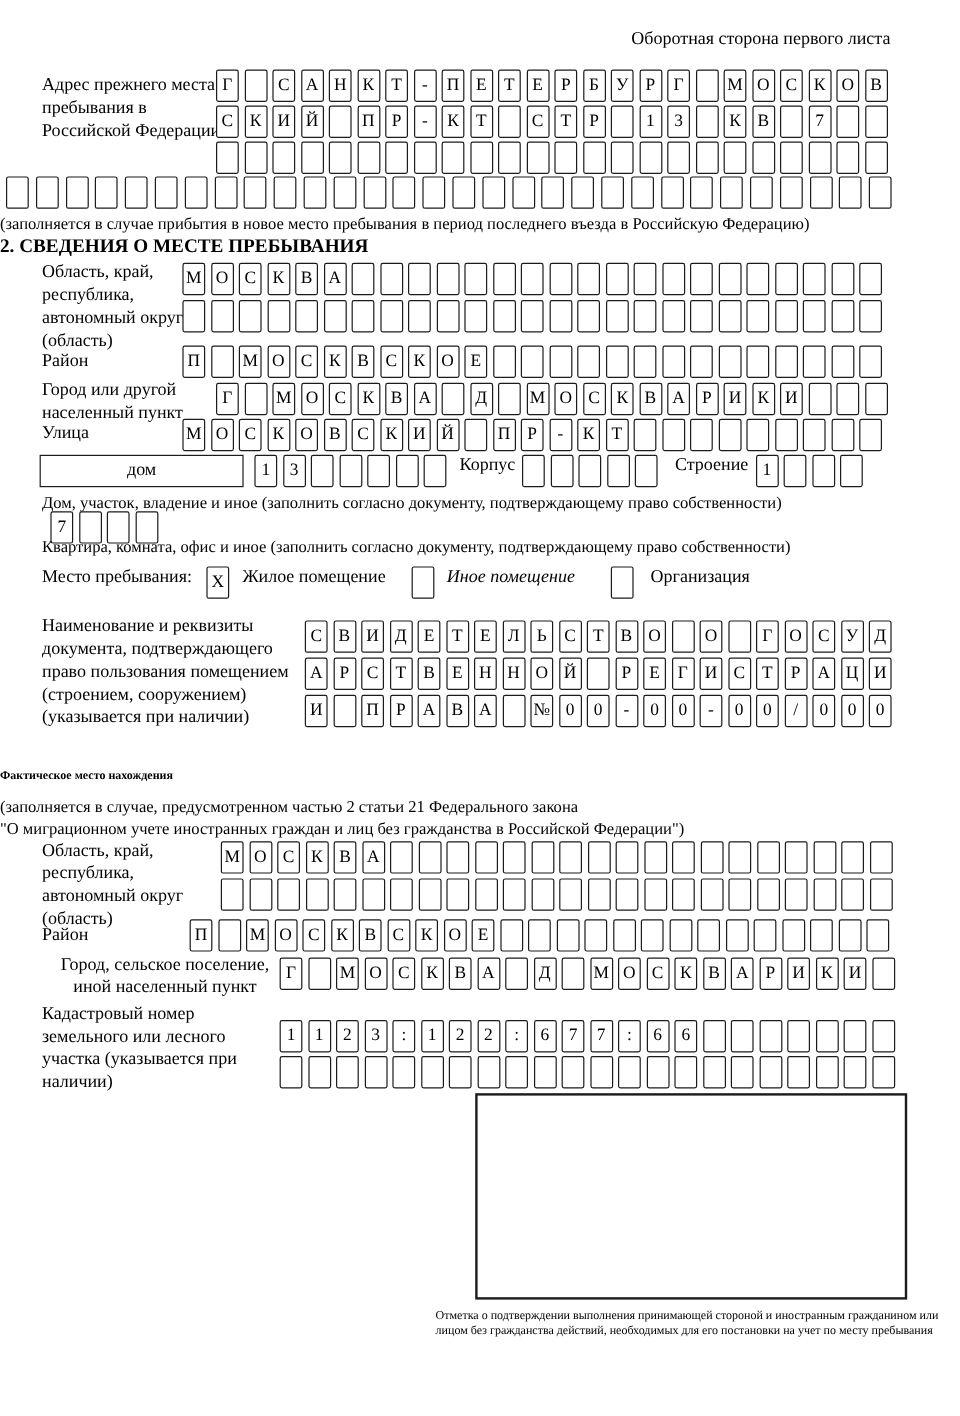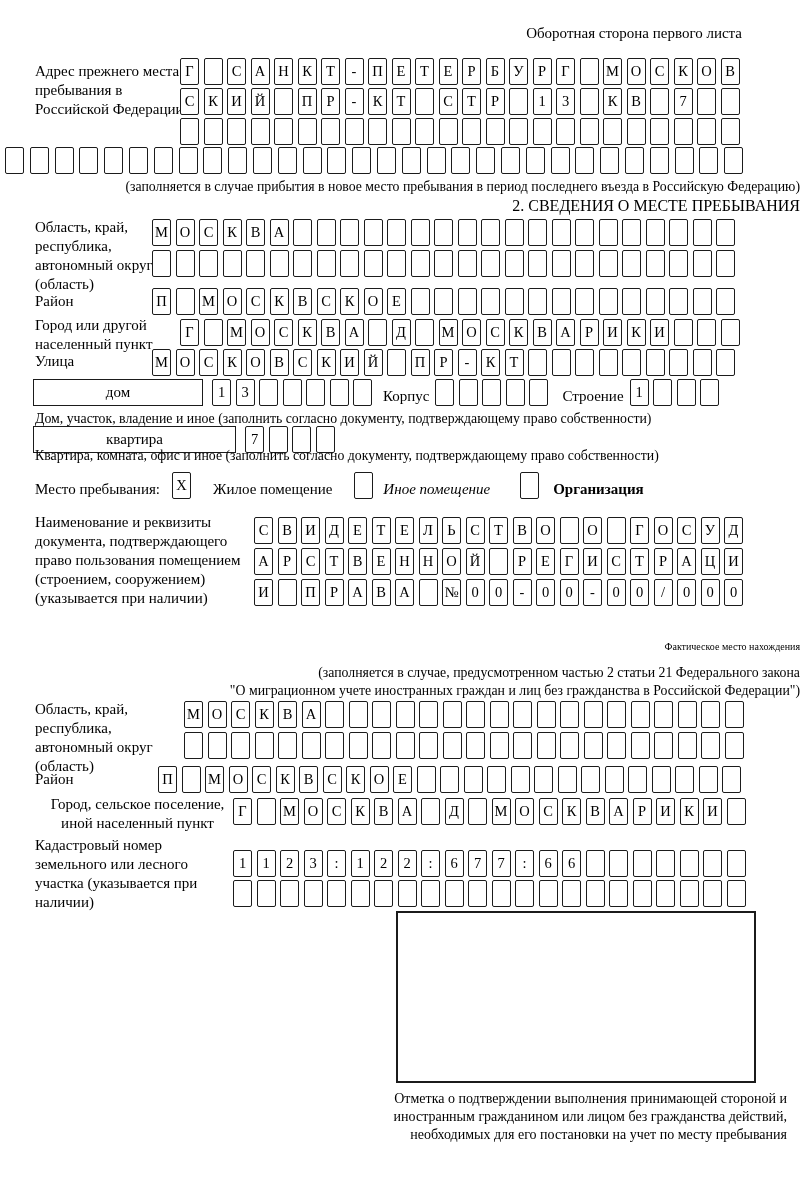--- a/index.html
+++ b/index.html
@@ -3,36 +3,36 @@
 <meta charset="utf-8">
 <title>Form</title>
 <style>
   * { margin:0; padding:0; box-sizing:border-box; }
   html,body { background:#ffffff; }
   body { font-family:"Liberation Serif","DejaVu Serif",serif; color:#000; }
   .page { position:relative; width:800px; height:1180px; background:#fff; overflow:hidden;padding-left:47px; }
   .abs { position:absolute; }
   .label { font-size:15px; line-height:1.27; }
   .caption { font-size:13.8px; line-height:1.3; }
-  .center { text-align:right; }
-  .bold { font-weight:normal; }
+  .center { text-align:left; }
+  .bold { font-weight:bold; }
   .cells { display:flex; gap:4.5px; }
   .cells .cell { flex:0 0 auto; }
   .cell {
     display:inline-flex; width:19px; height:27px;
     border:1.6px solid #1b1b1b; border-radius:2px; background:#fff;
     align-items:center; justify-content:center;
     font-size:14.5px; font-family:"Liberation Serif","DejaVu Serif",serif;
   }
   .cells.loose { gap:5.8px; }
   .labelbox {
     border:1.6px solid #1b1b1b; height:27px; background:#fff;
     display:flex; align-items:center; justify-content:center; font-size:15px;
   }
-  .row { display:flex; align-items:flex-end; }
+  .row { display:flex; align-items:flex-start; }
   .stamp { border:2px solid #1b1b1b; background:#fff; }
 </style>
 </head>
 <body>
 
 <div class="page">
 
   <div class="abs label" style="top:24px; right:58px;">Оборотная сторона первого листа</div>
 
   <div class="abs label" style="top:62px; left:35px; width:155px;">Адрес прежнего места пребывания в Российской Федерации</div>
@@ -317,40 +317,37 @@
     <div class="cells" style="margin-left:6px;">
         <span class="cell">1</span>
         <span class="cell"></span>
         <span class="cell"></span>
         <span class="cell"></span>
       </div>
   </div>
   <div class="abs caption" style="top:410px; left:35px;">Дом, участок, владение и иное (заполнить согласно документу, подтверждающему право собственности)</div>
 
   <div class="abs row" style="top:426px; left:33px;">
-    <div class="labelbox" style="width:203px;">
-      <span>квартира</span>
-    </div>
     <div class="cells" style="margin-left:9px;">
         <span class="cell">7</span>
         <span class="cell"></span>
         <span class="cell"></span>
         <span class="cell"></span>
       </div>
   </div>
   <div class="abs caption" style="top:447px; left:35px;">Квартира, комната, офис и иное (заполнить согласно документу, подтверждающему право собственности)</div>
 
   <div class="abs row" style="top:472px; left:35px;">
     <div class="label">Место пребывания:</div>
     <span class="cell" style="margin-left:12px;">X</span>
-    <div class="label" style="margin-left:22px;">Жилое помещение</div>
+    <div class="label" style="margin-left:11px;">Жилое помещение</div>
     <span class="cell" style="margin-left:22px;"></span>
     <div class="label" style="margin-left:10px;font-style:italic;">Иное помещение</div>
     <span class="cell" style="margin-left:30px;"></span>
-    <div class="label" style="margin-left:14px;font-weight:bold;">Организация</div>
+    <div class="label" style="margin-left:14px;">Организация</div>
   </div>
 
   <div class="abs label" style="top:513px; left:35px; width:228px;">Наименование и реквизиты документа, подтверждающего право пользования помещением (строением, сооружением) (указывается при наличии)</div>
   <div class="abs cells" style="top:517px; left:254px;">
       <span class="cell">С</span>
       <span class="cell">В</span>
       <span class="cell">И</span>
       <span class="cell">Д</span>
       <span class="cell">Е</span>
       <span class="cell">Т</span>
@@ -574,15 +571,15 @@
       <span class="cell"></span>
       <span class="cell"></span>
       <span class="cell"></span>
       <span class="cell"></span>
       <span class="cell"></span>
       <span class="cell"></span>
       <span class="cell"></span>
     </div>
 
   <div class="abs stamp" style="top:911px; left:396px; width:360px; height:172px;"></div>
-  <div class="abs caption center" style="top:1090px; left:363px; width:424px; font-size:14px;">Отметка о подтверждении выполнения принимающей стороной и иностранным гражданином или лицом без гражданства действий, необходимых для его постановки на учет по месту пребывания</div>
+  <div class="abs caption center" style="top:1090px; left:363px; width:424px; font-size:10px;">Отметка о подтверждении выполнения принимающей стороной и иностранным гражданином или лицом без гражданства действий, необходимых для его постановки на учет по месту пребывания</div>
 
 </div>
 
 </body></html>

